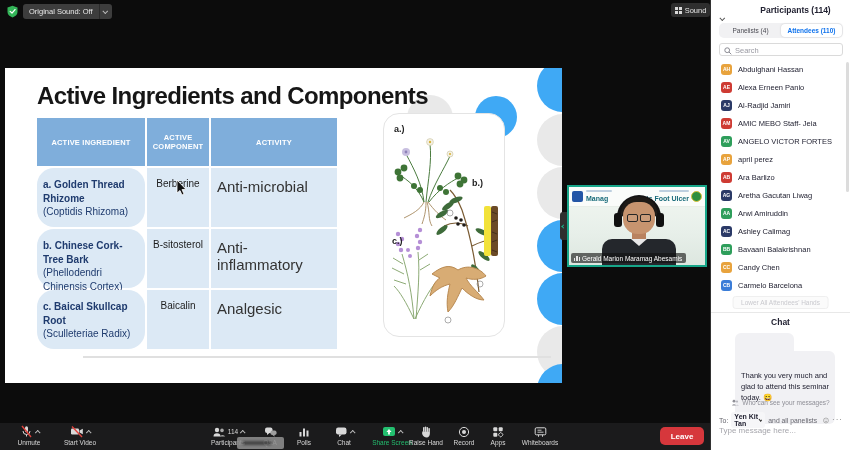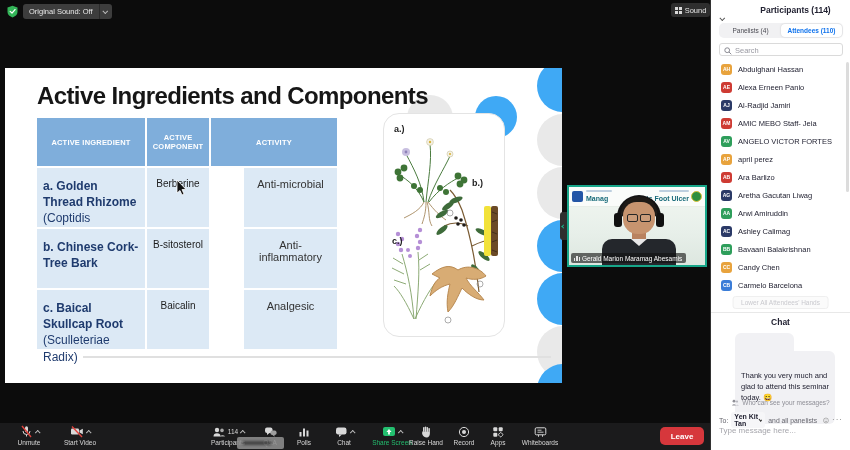--- a/index.html
+++ b/index.html
@@ -27,24 +27,24 @@
   .slide { position:absolute; left:5px; top:68px; width:557px; height:315px; background:#FFFFFF; overflow:hidden; z-index:2; }
   .slide-title { position:absolute; left:32px; top:14px; font-size:24px; font-weight:800; color:#161616; letter-spacing:-0.6px; z-index:3; }
 
   .circ { position:absolute; border-radius:50%; z-index:1; }
   .circ.blue { background:#3FA9F5; }
   .circ.gray { background:#E9E9E9; }
 
   .ppt-table { position:absolute; left:32px; top:50px; width:298px; display:grid; grid-template-columns:108px 62px 126px; gap:2px; background:#fff; z-index:3; }
   .th { background:#7FAEDB; color:#FFFFFF; font-size:7.5px; font-weight:700; text-align:center; display:flex; align-items:center; justify-content:center; min-height:48px; padding:4px 6px; letter-spacing:.2px; }
   .td { background:#DCE9F5; padding:10px 6px 8px 6px; }
-  .td.ing { color:#1F3B6E; font-size:12px; line-height:1.35; }
+  .td.ing { color:#1F3B6E; font-size:10px; line-height:1.35;border-radius:17px; }
   .td.ing .l1 { font-weight:700; }
   .td.comp { text-align:center; color:#1C1C1C; font-size:10px; }
-  .td.act { text-align:center; color:#333; font-size:11px;margin-left:33px; }
+  .td.act { color:#333; font-size:15px; }
   .row-sp { height:59px; }
 
   .slide-divider { position:absolute; left:78px; top:288px; width:468px; height:2px; background:#E0E0E0; z-index:3; }
 
   .illus-panel { position:absolute; left:378px; top:45px; width:122px; height:224px; background:#FFFFFF; border:1.5px solid #E4E4E4; border-radius:16px; z-index:4; }
   .fig-label { position:absolute; font-size:9px; font-weight:700; color:#222; z-index:5; }
   .fig-a { left:10px; top:10px; } .fig-b { left:88px; top:64px; } .fig-c { left:8px; top:122px; }
   .plants { position:absolute; left:0; top:0; }
 
   
@@ -170,20 +170,21 @@
 
           <div class="td ing row-sp">
             <span class="l1">a. Golden Thread Rhizome</span><br>
             <span class="l2">(Coptidis Rhizoma)</span>
           </div>
           <div class="td comp row-sp">Berberine</div>
           <div class="td act row-sp">Anti-microbial</div>
 
           <div class="td ing row-sp">
             <span class="l1">b. Chinese Cork-Tree Bark</span><br>
+            <span class="l2">(Phellodendri Chinensis Cortex)</span>
           </div>
           <div class="td comp row-sp">B-sitosterol</div>
           <div class="td act row-sp">Anti-inflammatory</div>
 
           <div class="td ing row-sp">
             <span class="l1">c. Baical Skullcap Root</span><br>
             <span class="l2">(Sculleteriae Radix)</span>
           </div>
           <div class="td comp row-sp">Baicalin</div>
           <div class="td act row-sp">Analgesic</div>

